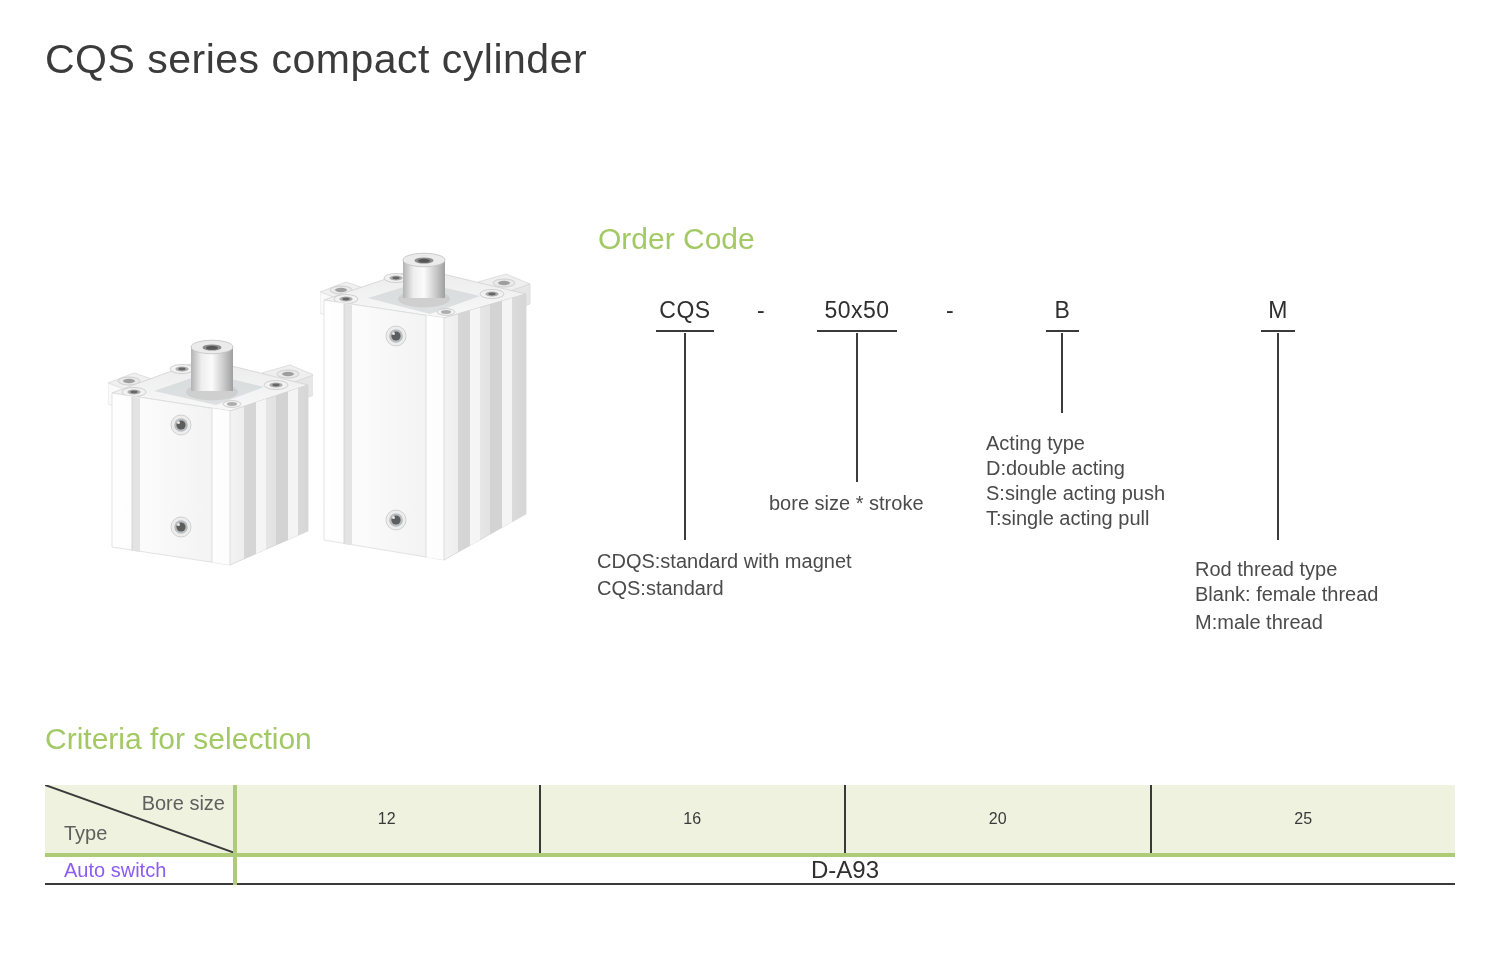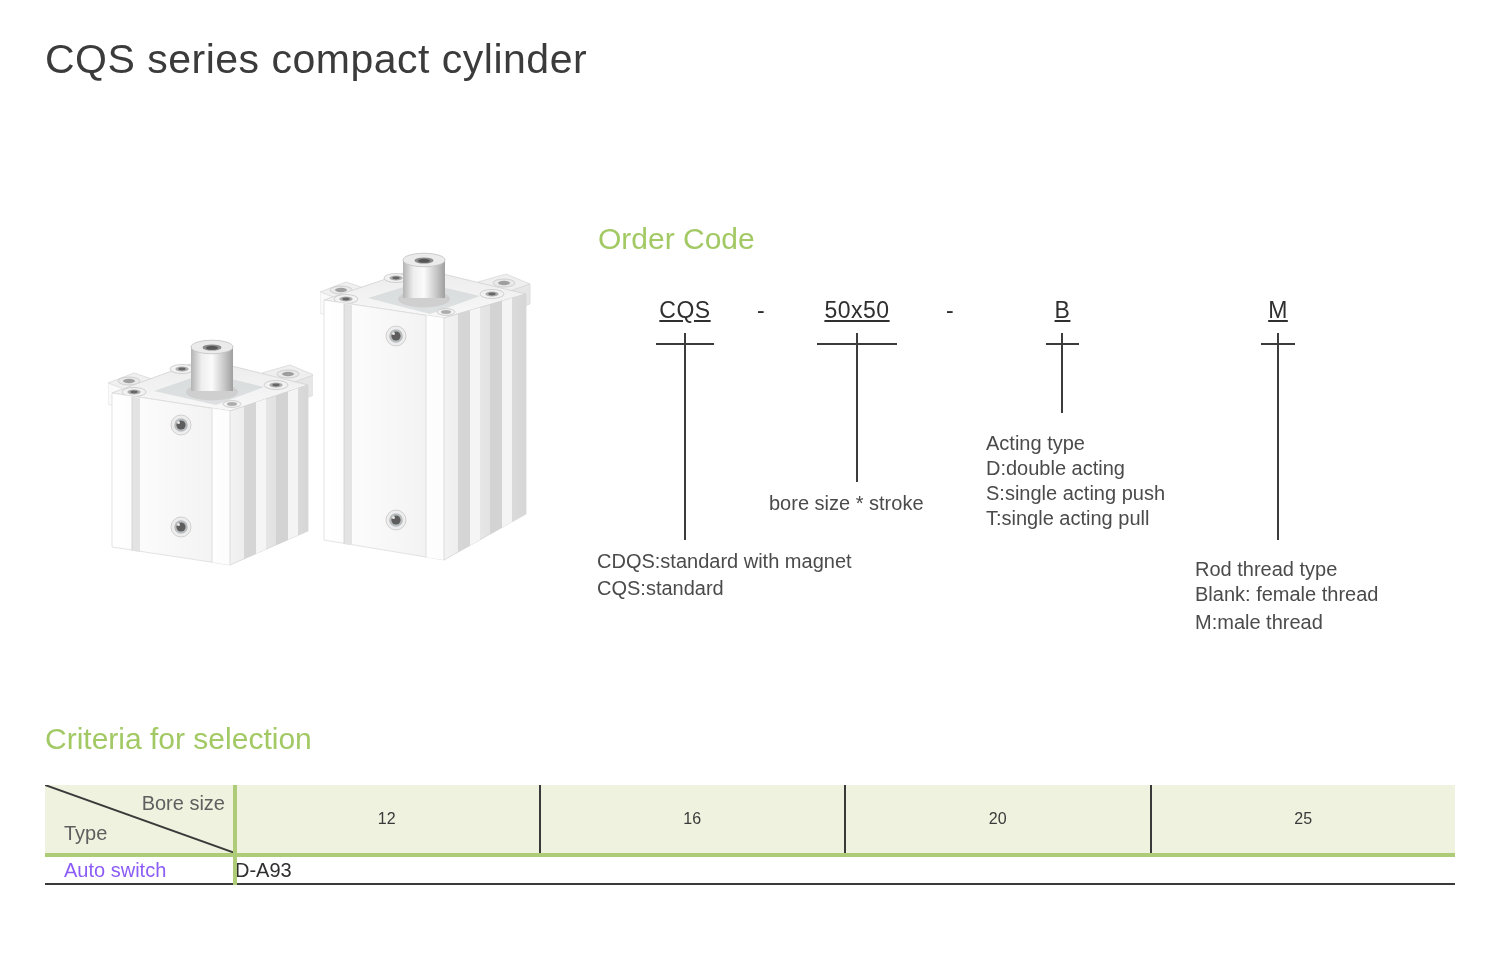--- a/index.html
+++ b/index.html
@@ -17,41 +17,41 @@
   .abs{position:absolute;}
   
   .page-title{left:45px;top:36px;font-size:41px;font-weight:400;letter-spacing:0.5px;color:#3b3b3b;white-space:nowrap;}
   
   .section-heading{font-size:30px;font-weight:400;color:var(--accent-green);white-space:nowrap;}
   #order-code-heading{left:598px;top:222px;}
   #criteria-heading{left:45px;top:722px;}
   
   .code-token{
     position:absolute;top:297px;text-align:center;font-size:23px;letter-spacing:0.5px;
-    color:#2f2f2f;padding-bottom:19px;border-bottom:2px solid #3a3a3a;white-space:nowrap;text-decoration:underline;
+    color:#2f2f2f;padding-bottom:6px;border-bottom:2px solid #3a3a3a;white-space:nowrap;
   }
   .code-dash{position:absolute;top:297px;font-size:23px;color:#2f2f2f;}
   .connector{position:absolute;width:2px;background:#3c3c3c;}
   .note{position:absolute;font-size:20px;color:#4b4b4b;line-height:25px;white-space:nowrap;}
   .note div{white-space:nowrap;}
   .note .spaced{margin-top:3px;}
   
   #selection-table{left:45px;top:785px;width:1410px;}
   .header-row{position:relative;height:68px;background:var(--table-header-bg);display:flex;}
   .corner-cell{position:relative;width:190px;height:68px;flex:none;}
   .corner-cell svg{position:absolute;left:0;top:0;}
   .corner-top-label{position:absolute;top:7px;right:10px;font-size:20px;color:var(--text-gray);}
   .corner-bottom-label{position:absolute;bottom:8px;left:19px;font-size:20px;color:var(--text-gray);}
   .bore-cols{flex:1;display:flex;}
   .bore-col{flex:1;display:flex;align-items:center;justify-content:center;font-size:16px;color:#3a3a3a;}
   .bore-col + .bore-col{border-left:2px solid #3a3a3a;text-align:right;}
   .green-hline{height:4px;background:var(--table-line-green);}
   .auto-row{position:relative;height:26px;background:#ffffff;}
   .auto-label{position:absolute;left:19px;top:0;font-size:20px;line-height:26px;color:#8b5cf6;white-space:nowrap;}
-  .auto-value{position:absolute;left:190px;top:0;width:1220px;text-align:left;font-size:20px;line-height:26px;color:#2f2f2f;}
+  .auto-value{position:absolute;left:190px;top:0;width:1220px;text-align:center;font-size:24px;line-height:26px;color:#2f2f2f;}
   .bottom-line{height:2px;background:#3a3a3a;}
   .green-vline{position:absolute;left:188px;top:0;width:4px;height:100px;background:var(--table-line-green);z-index:5;}
 </style>
 </head>
 <body>
 
 <div id="page">
 
   <div class="abs page-title">CQS series compact cylinder</div>
 

